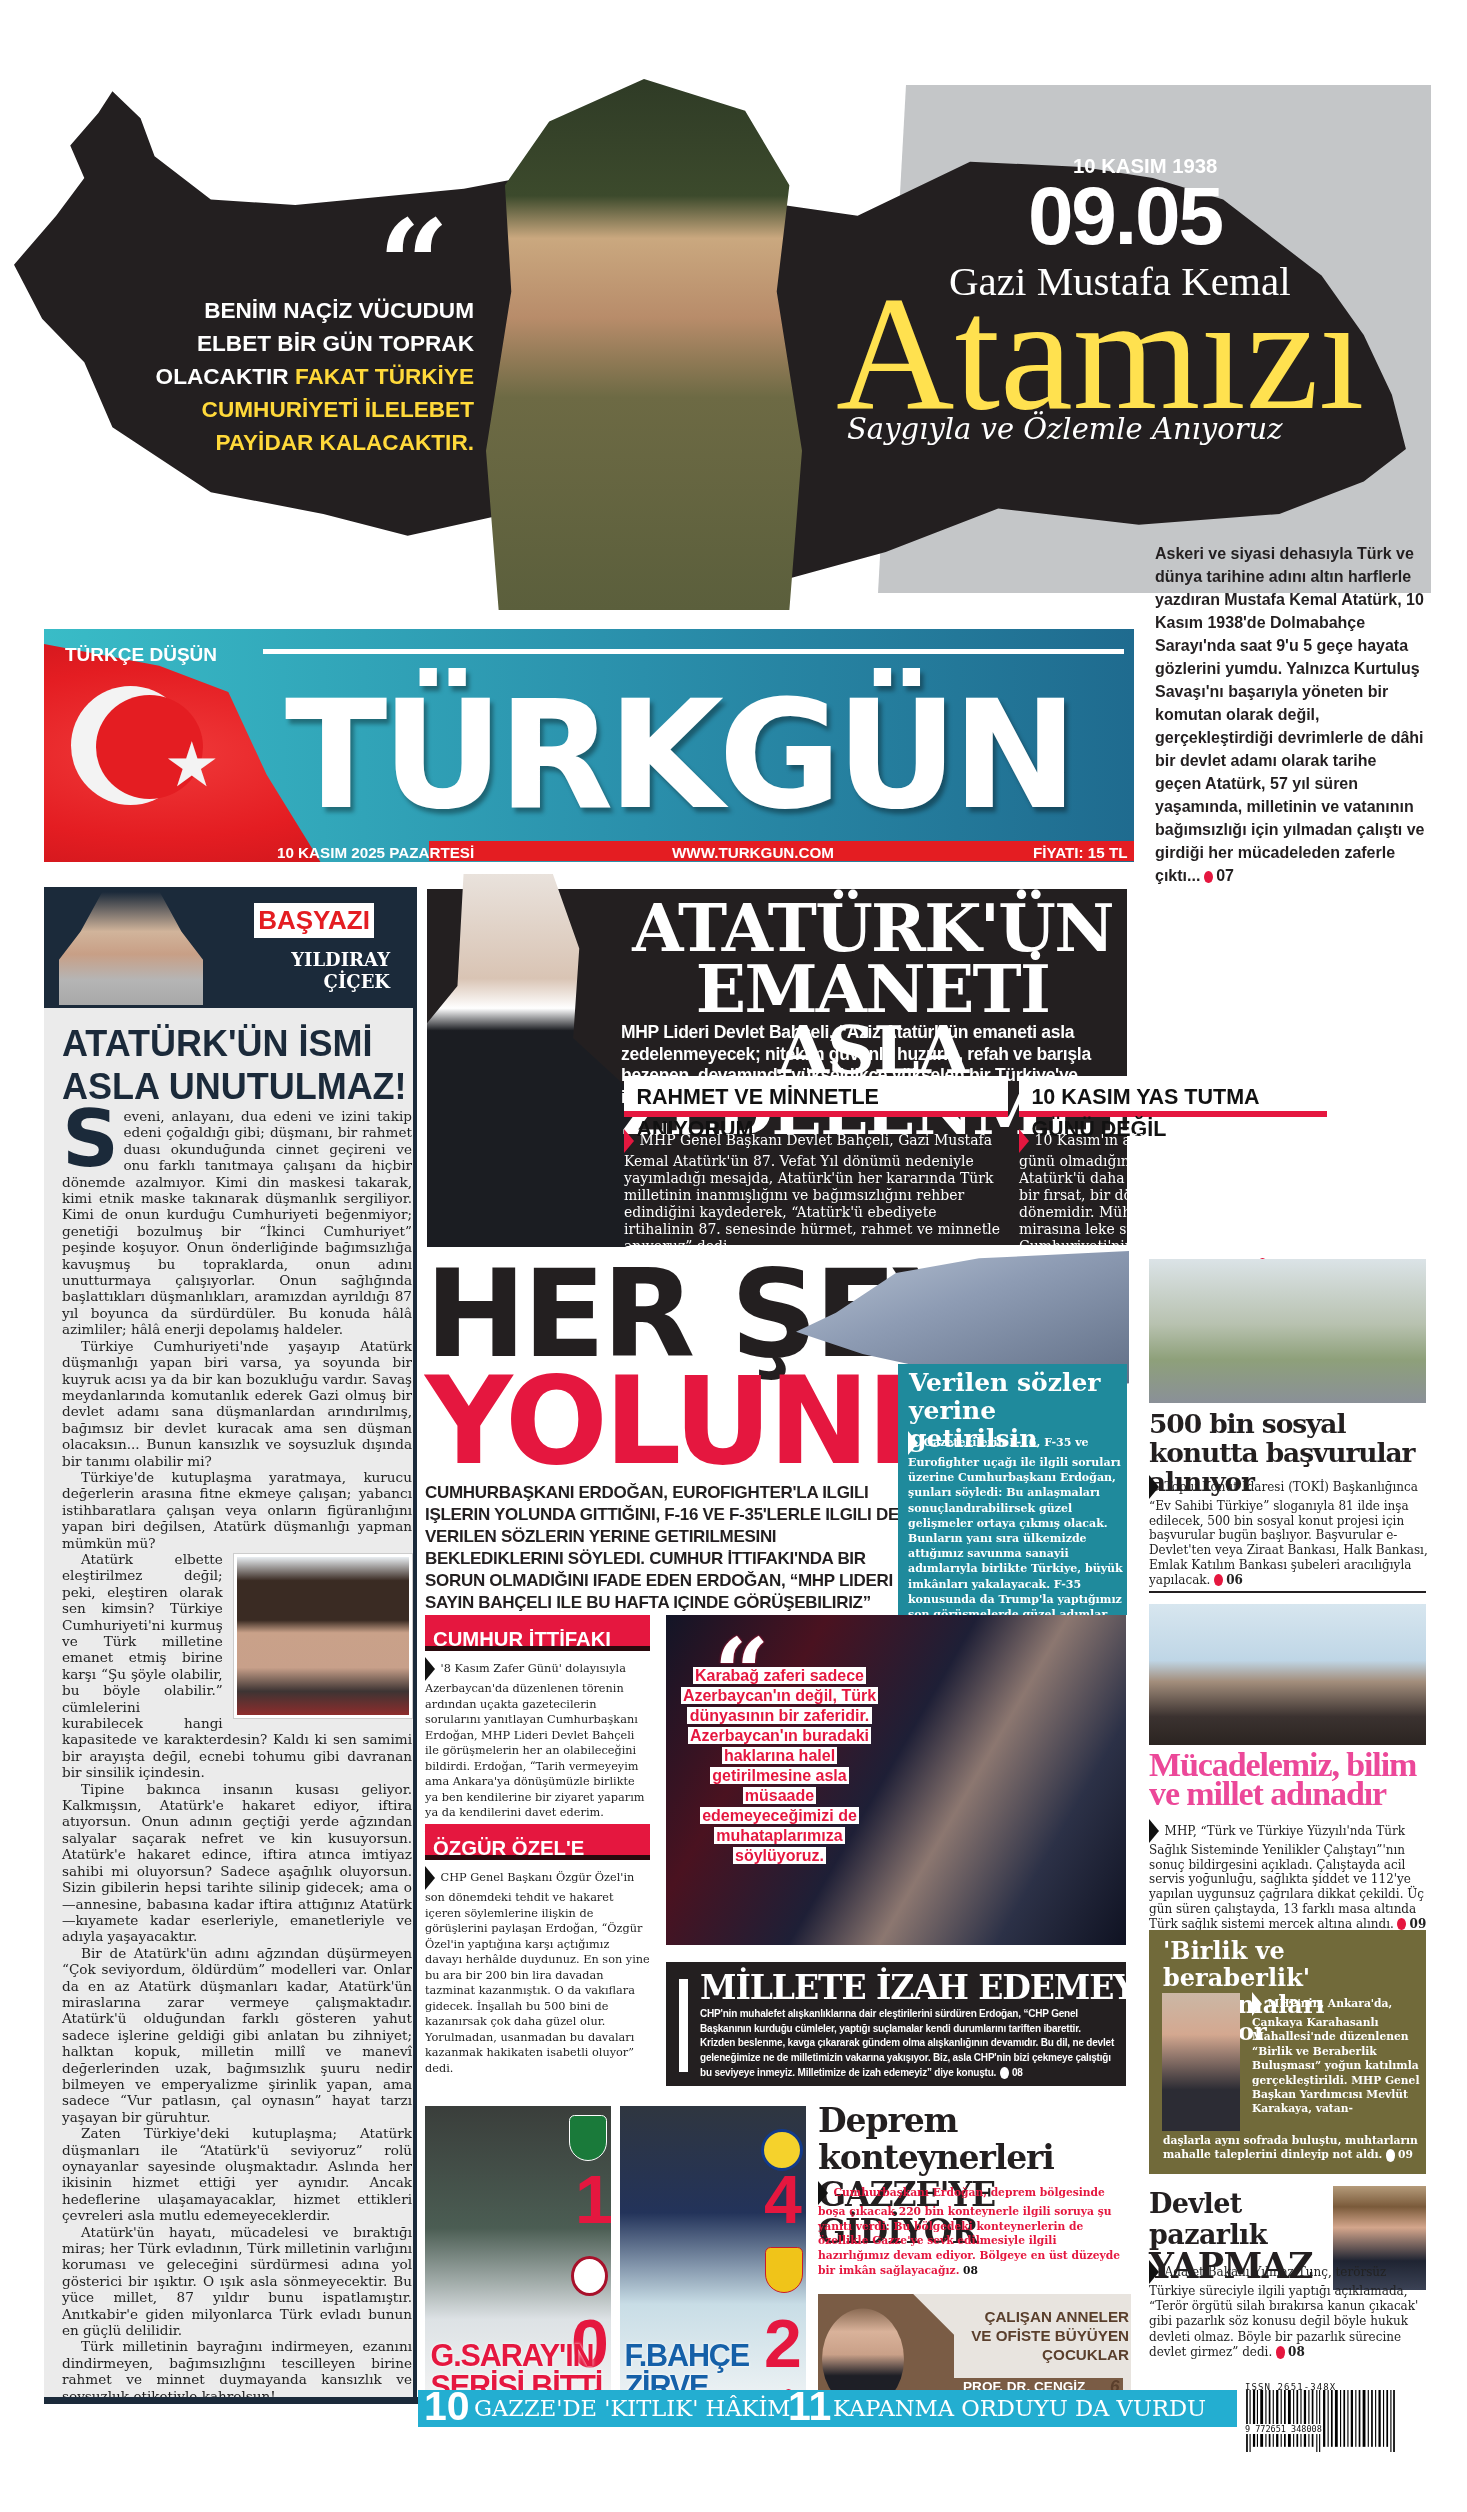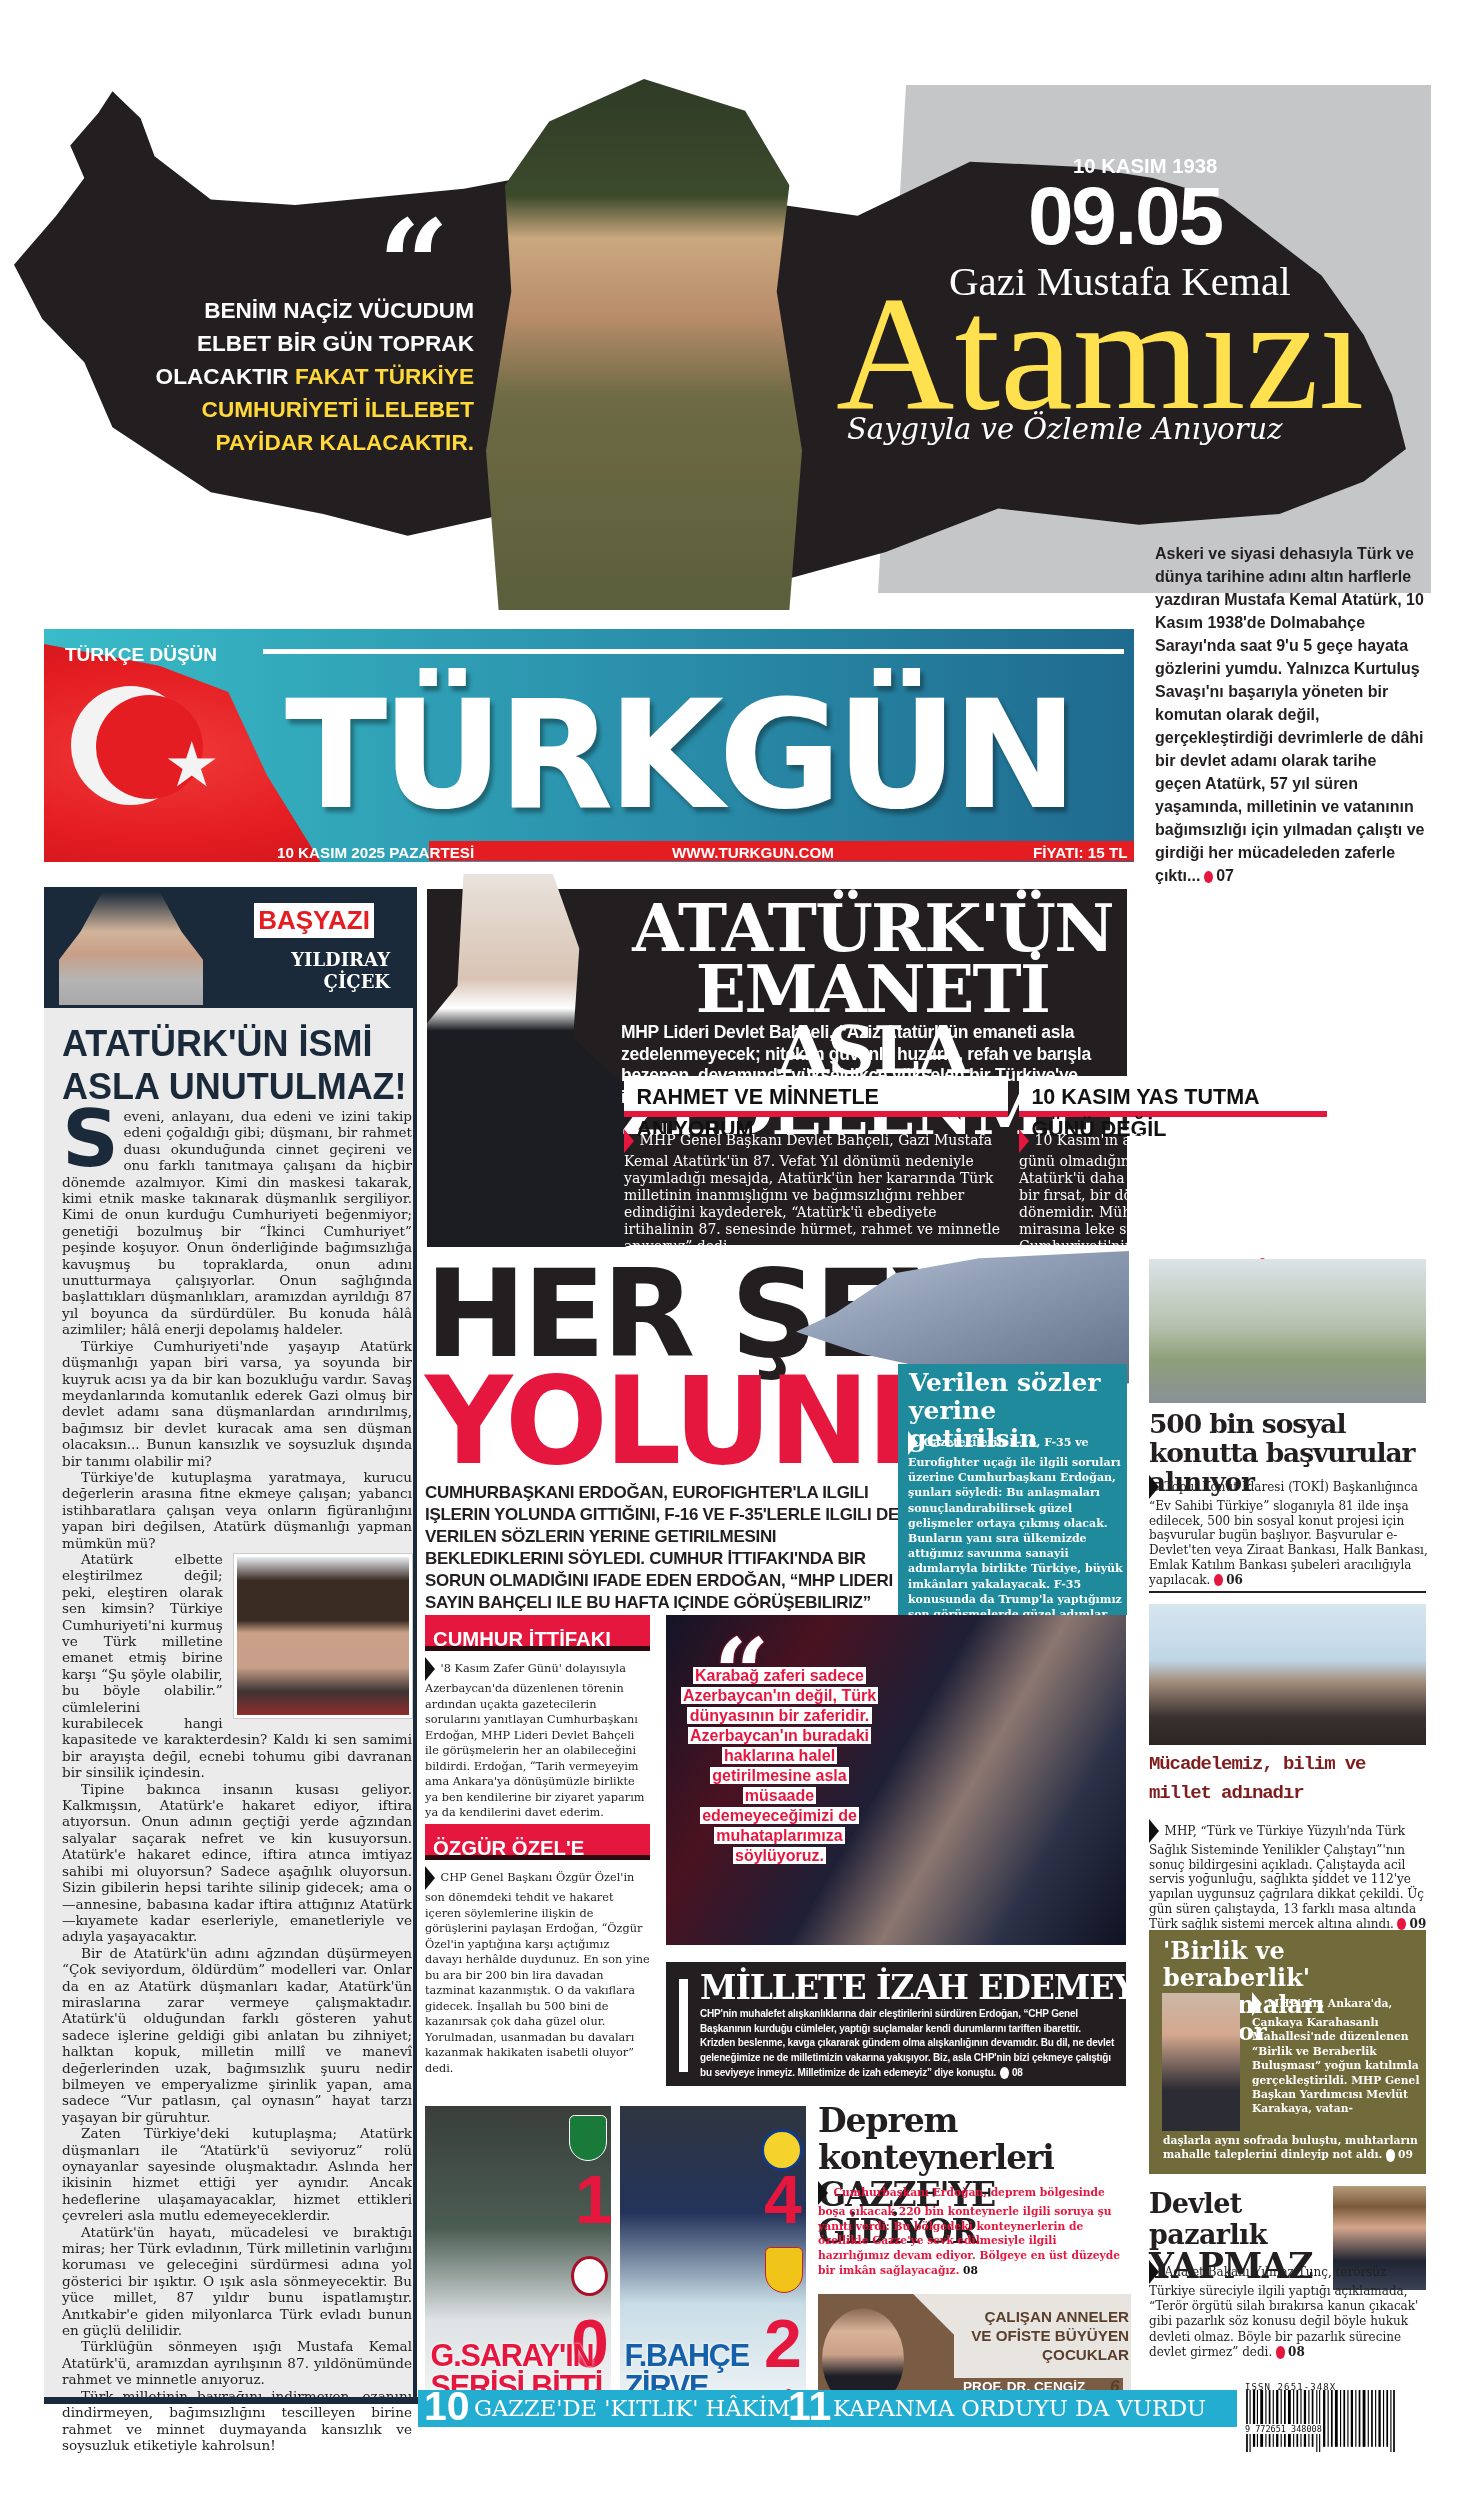--- a/index.html
+++ b/index.html
@@ -112,21 +112,21 @@
 #col-title{left:960px;top:2307px;width:169px;text-align:right;font-size:15.2px;line-height:19px;font-weight:700;color:#5a3f2c}
 #col-name{left:954px;top:2378px;width:169px;height:17px;background:#7a5c45;color:#fff;font-size:13.6px;line-height:17px;font-weight:700;padding-left:9px}
 #col-page{left:1110px;top:2377px;font-size:17px;font-weight:900;font-style:italic;color:#5a3f2c}
 
 
 #rc-photo1{left:1149px;top:1259px;width:277px;height:144px;background:linear-gradient(180deg,#dbe3e7 0%,#b8c2b0 45%,#8ea07a 70%,#8a9098 100%)}
 #rc-title1{left:1149px;top:1409px;width:282px;font-size:26.5px;line-height:29px;font-weight:700;color:#231f20;font-family:"DejaVu Serif",serif;letter-spacing:-1.1px}
 #rc-body1{left:1149px;top:1475px;width:280px;font-size:12px;line-height:14.7px;font-family:"DejaVu Serif",serif;color:#222}
 #rc-rule{left:1149px;top:1591px;width:277px;height:1.7px;background:#231f20}
 #rc-photo2{left:1149px;top:1604px;width:277px;height:141px;background:linear-gradient(180deg,#d7e6ef 0%,#bfd6e6 40%,#a38e7c 55%,#3b3230 80%,#2b2421 100%)}
-#rc-title2{left:1149px;top:1750px;width:282px;font-size:19px;line-height:29px;font-weight:700;color:#7f1d1d;font-family:Liberation Mono, monospace;letter-spacing:-1.1px}
+#rc-title2{left:1149px;top:1750px;width:282px;font-size:34px;line-height:29px;font-weight:700;color:#ec4899;font-family:Liberation Serif, serif;letter-spacing:-1.1px}
 #rc-body2{left:1149px;top:1819px;width:280px;font-size:12px;line-height:14.7px;font-family:"DejaVu Serif",serif;color:#222}
 #birlik{left:1149px;top:1930px;width:277px;height:244px;background:#716a3a}
 #birlik-title{left:1163px;top:1937px;width:260px;font-size:24px;line-height:27px;color:#fff;font-weight:700;font-family:"DejaVu Serif",serif}
 #birlik-photo{left:1162px;top:1993px;width:78px;height:138px;background:linear-gradient(180deg,#cbb7a5 0%,#d4a890 30%,#2c2c34 70%,#2c2c34 100%)}
 #birlik-body{left:1252px;top:1992px;width:169px;font-size:10.7px;line-height:14.4px;color:#fff;font-weight:700;font-family:"DejaVu Serif",serif}
 #birlik-body2{left:1163px;top:2134px;width:260px;font-size:10.7px;line-height:14.4px;color:#fff;font-weight:700;font-family:"DejaVu Serif",serif}
 #dev-title{left:1149px;top:2188px;width:175px;font-size:27px;line-height:31px;font-weight:700;color:#231f20;font-family:"DejaVu Serif",serif;letter-spacing:-0.6px}
 #dev-photo{left:1333px;top:2186px;width:93px;height:104px;background:linear-gradient(180deg,#b59b7a 0%,#7a5a3a 20%,#d4a68c 40%,#1f2432 72%,#3b4255 100%)}
 #dev-body{left:1149px;top:2260px;width:280px;font-size:12px;line-height:15.2px;font-family:"DejaVu Serif",serif;color:#222}
 
@@ -186,21 +186,20 @@
 <div id="ed-text" class="abs">
   <p class="first"><span class="drop">S</span><span>eveni, anlayanı, dua edeni ve izini takip edeni çoğaldığı gibi; düşmanı, bir rahmet duası okunduğunda cinnet geçireni ve onu farklı tanıtmaya çalışanı da hiçbir dönemde azalmıyor. Kimi din maskesi takarak, kimi etnik maske takınarak düşmanlık sergiliyor. Kimi de onun kurduğu Cumhuriyeti beğenmiyor; genetiği bozulmuş bir “İkinci Cumhuriyet” peşinde koşuyor. Onun önderliğinde bağımsızlığa kavuşmuş bu topraklarda, onun adını unutturmaya çalışıyorlar. Onun sağlığında başlattıkları düşmanlıkları, aramızdan ayrıldığı 87 yıl boyunca da sürdürdüler. Bu konuda hâlâ azimliler; hâlâ enerji depolamış haldeler.</span></p>
   <p>Türkiye Cumhuriyeti'nde yaşayıp Atatürk düşmanlığı yapan biri varsa, ya soyunda bir kuyruk acısı ya da bir kan bozukluğu vardır. Savaş meydanlarında komutanlık ederek Gazi olmuş bir devlet adamı sana düşmanlardan arındırılmış, bağımsız bir devlet kuracak ama sen düşman olacaksın... Bunun kansızlık ve soysuzluk dışında bir tanımı olabilir mi?</p>
   <p>Türkiye'de kutuplaşma yaratmaya, kurucu değerlerin arasına fitne ekmeye çalışan; yabancı istihbaratlara çalışan veya onların figüranlığını yapan biri değilsen, Atatürk düşmanlığı yapman mümkün mü?</p>
   <div id="ed-kalpak"></div>
   <p>Atatürk elbette eleştirilmez değil; peki, eleştiren olarak sen kimsin? Türkiye Cumhuriyeti'ni kurmuş ve Türk milletine emanet etmiş birine karşı “Şu şöyle olabilir, bu böyle olabilir.” cümlelerini kurabilecek hangi kapasitede ve karakterdesin? Kaldı ki sen samimi bir arayışta değil, ecnebi tohumu gibi davranan bir sinsilik içindesin.</p>
   <p>Tipine bakınca insanın kusası geliyor. Kalkmışsın, Atatürk'e hakaret ediyor, iftira atıyorsun. Onun adının geçtiği yerde ağzından salyalar saçarak nefret ve kin kusuyorsun. Atatürk'e hakaret edince, iftira atınca imtiyaz sahibi mi oluyorsun? Sadece aşağılık oluyorsun. Sizin gibilerin hepsi tarihte silinip gidecek; ama o—annesine, babasına kadar iftira attığınız Atatürk—kıyamete kadar eserleriyle, emanetleriyle ve adıyla yaşayacaktır.</p>
   <p>Bir de Atatürk'ün adını ağzından düşürmeyen “Çok seviyordum, öldürdüm” modelleri var. Onlar da en az Atatürk düşmanları kadar, Atatürk'ün miraslarına zarar vermeye çalışmaktadır. Atatürk'ü olduğundan farklı gösteren yahut sadece işlerine geldiği gibi anlatan bu zihniyet; halktan kopuk, milletin millî ve manevî değerlerinden uzak, bağımsızlık şuuru nedir bilmeyen ve emperyalizme şirinlik yapan, ama sadece “Vur patlasın, çal oynasın” hayat tarzı yaşayan bir güruhtur.</p>
   <p>Zaten Türkiye'deki kutuplaşma; Atatürk düşmanları ile “Atatürk'ü seviyoruz” rolü oynayanlar sayesinde oluşmaktadır. Aslında her ikisinin hizmet ettiği yer aynıdır. Ancak hedeflerine ulaşamayacaklar, hizmet ettikleri çevreleri asla mutlu edemeyeceklerdir.</p>
   <p>Atatürk'ün hayatı, mücadelesi ve bıraktığı miras; her Türk evladının, Türk milletinin varlığını koruması ve geleceğini sürdürmesi adına yol gösterici bir ışıktır. O ışık asla sönmeyecektir. Bu yüce millet, 87 yıldır bunu ispatlamıştır. Anıtkabir'e giden milyonlarca Türk evladı bunun en güçlü delilidir.</p>
-  <p>Türklüğün sönmeyen ışığı Mustafa Kemal Atatürk'ü, aramızdan ayrılışının 87. yıldönümünde rahmet ve minnetle anıyoruz.</p>
   <p>Türk milletinin bayrağını indirmeyen, ezanını dindirmeyen, bağımsızlığını tescilleyen birine rahmet ve minnet duymayanda kansızlık ve soysuzluk etiketiyle kahrolsun!</p>
 </div>
 <div id="ed-foot" class="abs"></div>
 
 <div id="bah-box" class="abs"></div>
 <div id="bah-photo" class="abs"></div>
 <div id="bah-title" class="abs">
   <div>ATATÜRK'ÜN EMANETİ</div>
   <div>ASLA ZEDELENMEYECEK</div>
 </div>

